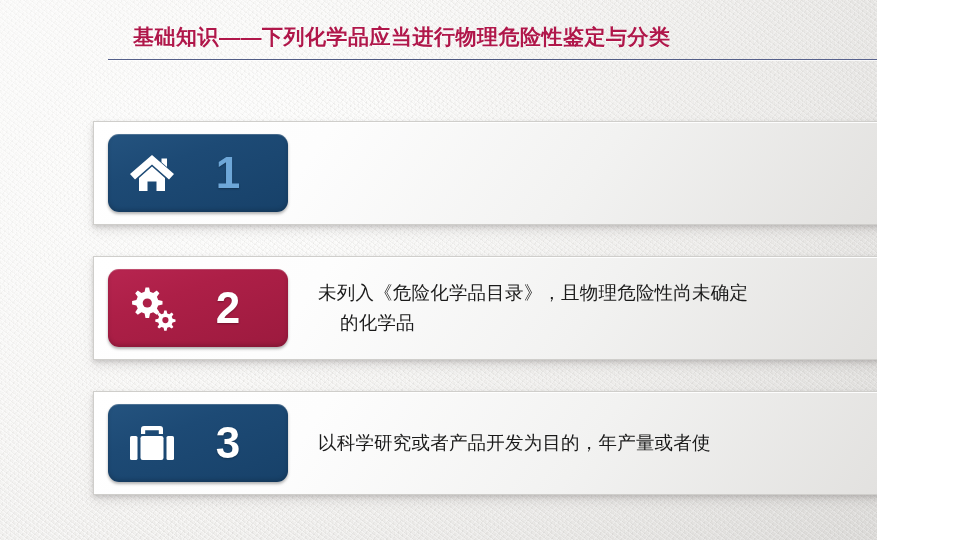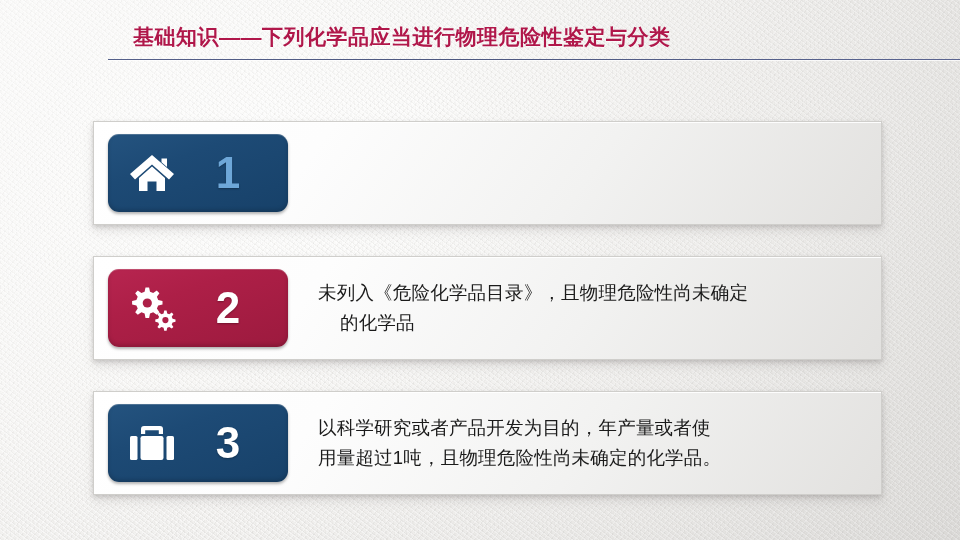--- a/index.html
+++ b/index.html
@@ -8,21 +8,21 @@
   }
   body {
     width: 960px;
     height: 540px;
     overflow: hidden;
     font-family: "Liberation Sans", "DejaVu Sans", sans-serif;
   }
 
   .slide {
     position: relative;
-    width: 960px;
+    width: 877px;
     height: 540px;
     background:
       radial-gradient(ellipse 1100px 700px at 30% 30%, #fdfdfc 0%, #f4f3f1 45%, #e9e8e6 75%, #dedcd9 100%);
     overflow: hidden;
   }
 
   
   .slide::before {
     content: "";
     position: absolute;
@@ -216,18 +216,17 @@
               <rect x="3" y="14" width="7.5" height="24" rx="1.6"></rect>
               <rect x="13.5" y="14" width="23" height="24" rx="2.2"></rect>
               <rect x="39.5" y="14" width="7.5" height="24" rx="1.6"></rect>
             </g>
           </svg>
         </div>
         <div class="badge-num num-white">3</div>
       </div>
       <div class="card-text">
         <span class="ln">以科学研究或者产品开发为目的，年产量或者使</span>
-        <span class="ln">用量超过1吨，且物理危险性尚未确定的化学品。</span>
       </div>
     </div>
 
   </div>
 </div>
 
 </body></html>

